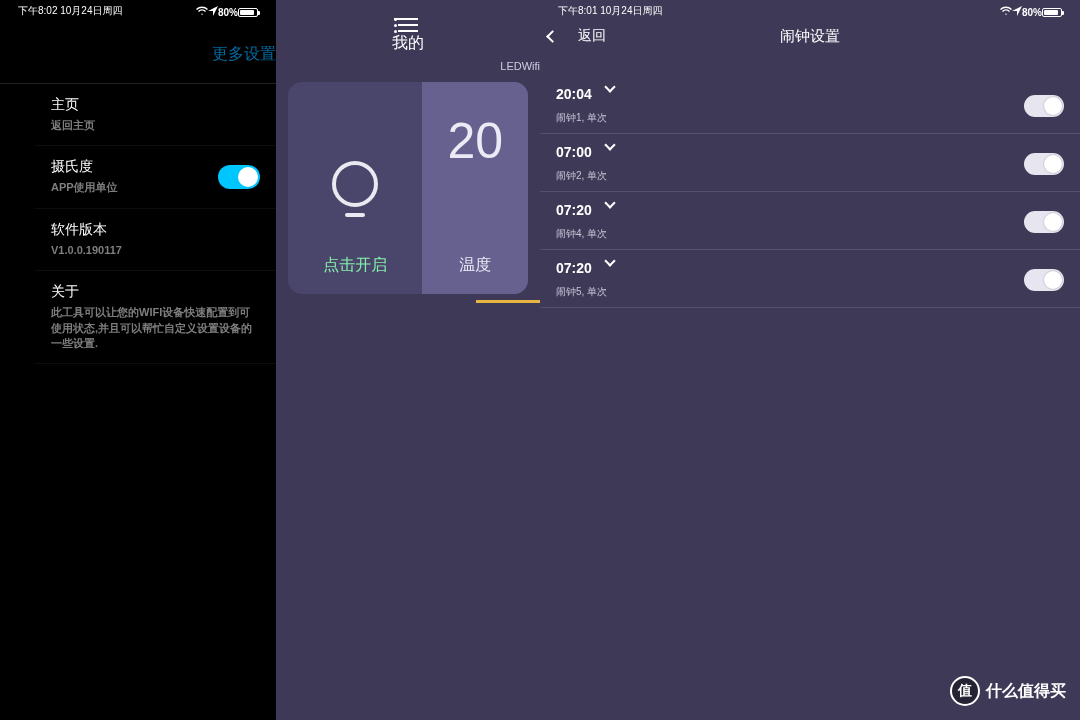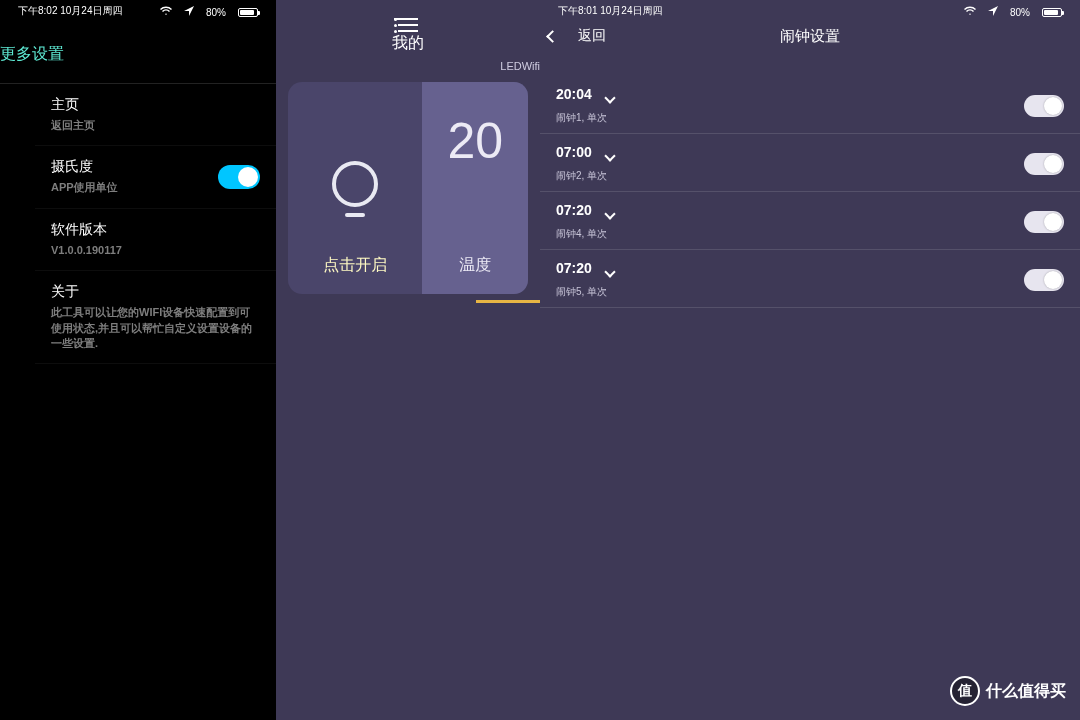--- a/index.html
+++ b/index.html
@@ -2,29 +2,29 @@
 <html><head>
 <meta charset="utf-8">
 <style>
   * { margin:0; padding:0; box-sizing:border-box; font-family:-apple-system,"PingFang SC",sans-serif; }
   html,body { width:1080px; height:720px; background:#000; overflow:hidden; }
   .canvas { width:1080px; height:720px; position:relative; display:flex; }
 
   
   .statusbar { height:18px; display:flex; align-items:flex-end; justify-content:space-between;
     font-size:10px; color:#fff; padding:0 18px; }
-  .statusbar .st-right { display:flex; align-items:center; gap:12px; }
+  .statusbar .st-right { display:flex; align-items:center; gap:0;font-weight:bold; }
   .battery { width:20px; height:9px; border:1px solid #fff; border-radius:2px; position:relative; }
   .battery::after { content:""; position:absolute; right:-3px; top:2px; width:2px; height:4px;
     background:#fff; border-radius:0 1px 1px 0; }
   .battery .fill { position:absolute; left:1px; top:1px; bottom:1px; width:80%; background:#fff; border-radius:1px; }
 
   
   .p1 { width:276px; height:720px; background:#000; color:#fff; }
-  .p1 .title { text-align:left; font-size:16px; color:#5eead4; padding:26px 0 18px; }
+  .p1 .title { text-align:right; font-size:16px; color:#0369a1; padding:26px 0 18px; }
   .p1 .divider { border:0; border-top:1px solid #222; margin:0; }
   .p1 .row { padding:12px 16px; border-bottom:1px solid #0d0d0d;margin-left:35px; }
   .p1 .row .lab { font-size:14px; color:#fff; }
   .p1 .row .sub { font-size:11px; color:#7e7e7e; margin-top:4px; line-height:1.4;font-weight:bold; }
   .p1 .row.switch { display:flex; justify-content:space-between; align-items:center; }
   .toggle { width:42px; height:24px; border-radius:12px; background:#00c6ff; position:relative; }
   .toggle .knob { width:20px; height:20px; border-radius:50%; background:#fff; position:absolute; top:2px; right:2px; }
 
   
   .p2 { width:264px; height:720px; background:#3e3956; color:#fff; position:relative; overflow:hidden; }
@@ -35,39 +35,39 @@
   .burger-ic .dots { position:absolute; left:-4px; top:-1px; }
   .burger-ic .dots i{display:block;width:3px;height:3px;border-radius:50%;background:#fff;margin-bottom:3px}
   .p2 .navtitle { font-size:16px; }
   .p2 .tabname { text-align:right; font-size:11px; color:#cfcce0; padding:6px 0 10px; }
   .p2 .card { margin:0 12px 0 12px; background:#4a456a; border-radius:14px; height:212px;
     display:flex; }
   .p2 .card .c-left { flex:0 0 56%; display:flex; flex-direction:column; align-items:center; justify-content:flex-end; padding-bottom:18px;}
   .bulb-ic { width:46px; height:46px; border:4px solid #e9e9f2; border-radius:50%; position:relative; margin-top:40px;}
   .bulb-ic::after{content:"";position:absolute;bottom:-14px;left:50%;transform:translateX(-50%);
     width:20px;height:4px;background:#e9e9f2;border-radius:2px;}
-  .p2 .card .c-left .cl-lab { font-size:16px; color:#fef9c3; margin-top:48px; }
+  .p2 .card .c-left .cl-lab { font-size:16px; color:#86efac; margin-top:48px; }
   .p2 .card .c-right { flex:1; background:#66618f; border-radius:0 14px 14px 0; display:flex;
     flex-direction:column; align-items:center; justify-content:space-between; padding:30px 16px 18px;gap:36px;}
   .p2 .card .bignum { font-size:50px; font-weight:300; color:#eceaf5; }
   .p2 .card .cr-lab { font-size:16px; color:#eceaf5; }
   .p2 .tab-underline { position:absolute; left:200px; right:0; height:3px; background:#e7b544; top:300px; }
 
   
   .p3 { width:540px; height:720px; background:#3e3956; color:#fff; }
   .p3 .nav { height:36px; display:flex; align-items:center; justify-content:center; position:relative; }
   .p3 .back { position:absolute; left:8px; display:flex; align-items:center; font-size:14px; color:#fff;gap:19px; }
   .chev-l { width:9px; height:9px; border-left:2px solid #fff; border-bottom:2px solid #fff;
     transform:rotate(45deg); margin-right:2px; }
   .p3 .navtitle { font-size:15px; }
   .p3 .alist { margin-top:22px; }
   .p3 .arow { padding:10px 16px 8px; border-bottom:1px solid rgba(255,255,255,.12);
     display:flex; justify-content:space-between; align-items:center; }
   .p3 .ainfo { display:flex; flex-direction:column; }
-  .p3 .atime { font-size:14px; font-weight:600; display:flex; align-items:flex-end; gap:14px; }
+  .p3 .atime { font-size:14px; font-weight:600; display:flex; align-items:flex-start; gap:14px; }
   .chev-d { width:8px; height:8px; border-right:2px solid #fff; border-bottom:2px solid #fff;
     transform:rotate(45deg); margin-top:-3px; }
   .p3 .asub { font-size:10px; color:#c8c5d8; margin-top:9px; }
   .sw-off { width:40px; height:22px; border-radius:11px; background:#e7e5ef; position:relative; }
   .sw-off .knob { width:18px; height:18px; border-radius:50%; background:#fff;
     box-shadow:0 0 2px rgba(0,0,0,.3); position:absolute; top:2px; right:2px; }
 
   
   .watermark { position:absolute; right:14px; bottom:14px; display:flex; align-items:center; gap:6px;
     color:#fff; font-size:16px; font-weight:600; }

